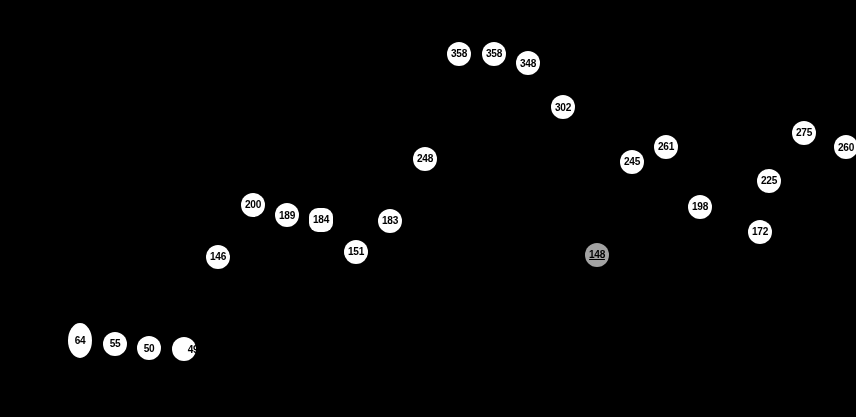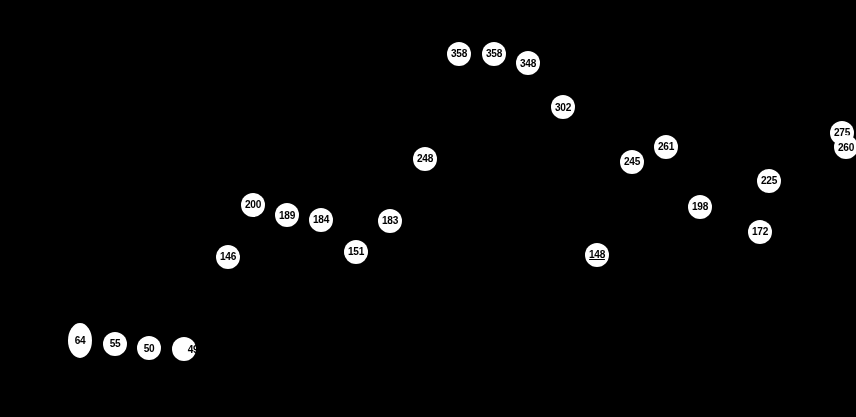--- a/index.html
+++ b/index.html
@@ -43,30 +43,30 @@
     </div>
     <div class="data-point" style="width: 24px; height: 24px; left: 102.75px; top: 331.587px; background: rgb(255, 255, 255);">
       <span class="data-point-label" style="color: rgb(0, 0, 0);">55</span>
     </div>
     <div class="data-point" style="width: 24px; height: 24px; left: 137.2px; top: 336.37px; background: rgb(255, 255, 255);">
       <span class="data-point-label" style="color: rgb(0, 0, 0);">50</span>
     </div>
     <div class="data-point" style="width: 24px; height: 24px; left: 171.65px; top: 337.327px; background: rgb(255, 255, 255); padding-left: 19px;">
       <span class="data-point-label" style="color: rgb(0, 0, 0);">49</span>
     </div>
-    <div class="data-point" style="width: 24px; height: 24px; left: 216px; top: 244.536px; background: rgb(255, 255, 255);">
+    <div class="data-point" style="width: 24px; height: 24px; left: 206px; top: 244.536px; background: rgb(255, 255, 255);">
       <span class="data-point-label" style="color: rgb(0, 0, 0);">146</span>
     </div>
     <div class="data-point" style="width: 24px; height: 24px; left: 240.55px; top: 192.88px; background: rgb(255, 255, 255);">
       <span class="data-point-label" style="color: rgb(0, 0, 0);">200</span>
     </div>
     <div class="data-point" style="width: 24px; height: 24px; left: 275px; top: 203.403px; background: rgb(255, 255, 255);">
       <span class="data-point-label" style="color: rgb(0, 0, 0);">189</span>
     </div>
-    <div class="data-point" style="width: 24px; height: 24px; left: 309.45px; top: 208.186px; background: rgb(255, 255, 255);">
+    <div class="data-point" style="width: 24px; height: 24px; left: 309.45px; top: 208.186px; background: rgb(255, 255, 255); border-radius: 9px;">
       <span class="data-point-label" style="color: rgb(0, 0, 0);">184</span>
     </div>
     <div class="data-point" style="width: 24px; height: 24px; left: 343.9px; top: 239.753px; background: rgb(255, 255, 255);">
       <span class="data-point-label" style="color: rgb(0, 0, 0);">151</span>
     </div>
     <div class="data-point" style="width: 24px; height: 24px; left: 378.35px; top: 209.142px; background: rgb(255, 255, 255);">
       <span class="data-point-label" style="color: rgb(0, 0, 0);">183</span>
     </div>
     <div class="data-point" style="width: 24px; height: 24px; left: 412.8px; top: 146.963px; background: rgb(255, 255, 255);">
       <span class="data-point-label" style="color: rgb(0, 0, 0);">248</span>
@@ -76,37 +76,37 @@
     </div>
     <div class="data-point" style="width: 24px; height: 24px; left: 481.7px; top: 41.7372px; background: rgb(255, 255, 255);">
       <span class="data-point-label" style="color: rgb(0, 0, 0);">358</span>
     </div>
     <div class="data-point" style="width: 24px; height: 24px; left: 516.15px; top: 51.3032px; background: rgb(255, 255, 255);">
       <span class="data-point-label" style="color: rgb(0, 0, 0);">348</span>
     </div>
     <div class="data-point" style="width: 24px; height: 24px; left: 550.6px; top: 95.3068px; background: rgb(255, 255, 255);">
       <span class="data-point-label" style="color: rgb(0, 0, 0);">302</span>
     </div>
-    <div class="data-point" style="width: 24px; height: 24px; left: 585.05px; top: 242.623px; background: #ffffff; text-decoration: underline;">
+    <div class="data-point" style="width: 24px; height: 24px; left: 585.05px; top: 242.623px; background: #a3a3a3; text-decoration: underline;">
       <span class="data-point-label" style="color: rgb(0, 0, 0);">148</span>
     </div>
     <div class="data-point" style="width: 24px; height: 24px; left: 619.5px; top: 149.833px; background: rgb(255, 255, 255);">
       <span class="data-point-label" style="color: rgb(0, 0, 0);">245</span>
     </div>
     <div class="data-point" style="width: 24px; height: 24px; left: 653.95px; top: 134.527px; background: rgb(255, 255, 255);">
       <span class="data-point-label" style="color: rgb(0, 0, 0);">261</span>
     </div>
     <div class="data-point" style="width: 24px; height: 24px; left: 688.4px; top: 194.793px; background: rgb(255, 255, 255);">
       <span class="data-point-label" style="color: rgb(0, 0, 0);">198</span>
     </div>
     <div class="data-point" style="width: 24px; height: 24px; left: 722.85px; top: 219.665px; background: rgb(255, 255, 255); margin-left: 25px;">
       <span class="data-point-label" style="color: rgb(0, 0, 0);">172</span>
     </div>
     <div class="data-point" style="width: 24px; height: 24px; left: 757.3px; top: 168.965px; background: rgb(255, 255, 255);">
       <span class="data-point-label" style="color: rgb(0, 0, 0);">225</span>
     </div>
-    <div class="data-point" style="width: 24px; height: 24px; left: 791.75px; top: 121.135px; background: rgb(255, 255, 255); margin-left: 38px;">
+    <div class="data-point" style="width: 24px; height: 24px; left: 791.75px; top: 121.135px; background: rgb(255, 255, 255);">
       <span class="data-point-label" style="color: rgb(0, 0, 0);">275</span>
     </div>
     <div class="data-point" style="width: 24px; height: 24px; left: 826.2px; top: 135.484px; background: rgb(255, 255, 255); margin-left: 8px;">
       <span class="data-point-label" style="color: rgb(0, 0, 0);">260</span>
     </div>
   </div>
 
 </body></html>

